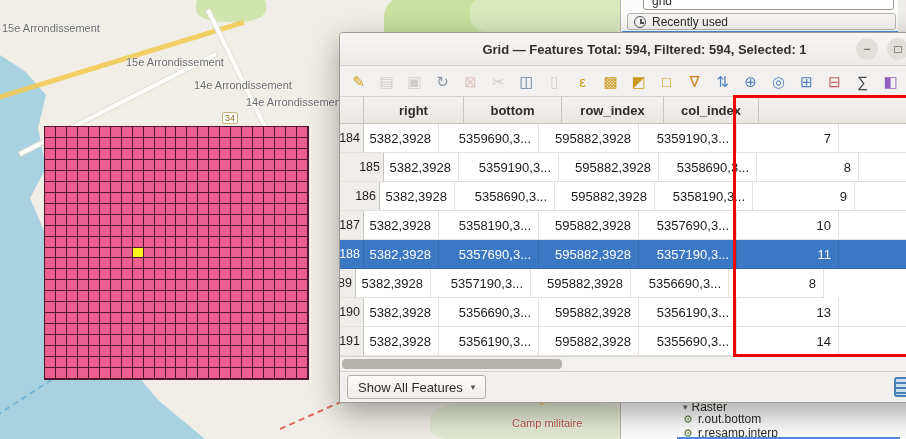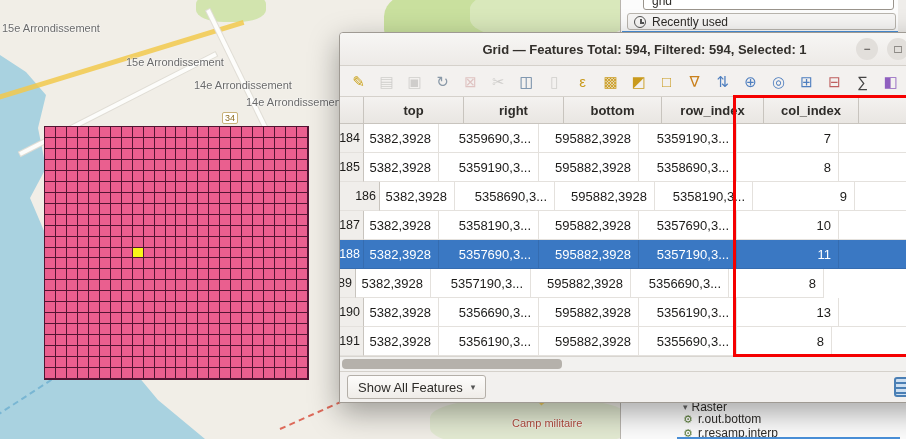--- a/index.html
+++ b/index.html
@@ -726,38 +726,37 @@
         <button class="tbtn" style="color: rgb(79, 127, 191);">⊞</button>
         <button class="tbtn" style="color: rgb(191, 95, 95);">⊟</button>
         <button class="tbtn" style="color: rgb(68, 68, 68);">∑</button>
         <button class="tbtn" style="color: rgb(143, 95, 191);">◧</button>
         <button class="tbtn" style="color: rgb(119, 119, 119);">⚙</button>
       </div>
 
     <div class="twrap">
       <div class="thead" id="thead">
           <div class="th" style="width: 24px;"></div>
-          <div class="th" style="width: 100px;">top</div>
           <div class="th" style="width: 100px;">right</div>
           <div class="th" style="width: 98px;">bottom</div>
           <div class="th" style="width: 102px;">row_index</div>
           <div class="th" style="width: 95px;">col_index</div>
         </div>
       <div id="tbody">
           <div class="tr">
             <div class="td rowhdr" style="width: 24px;">184</div>
             <div class="td" style="width: 75px;">5382,3928</div>
             <div class="td" style="width: 100px;">5359690,3...</div>
             <div class="td" style="width: 100px;">595882,3928</div>
             <div class="td" style="width: 98px;">5359190,3...</div>
             <div class="td" style="width: 102px;">7</div>
             <div class="td" style="width: 95px;">8</div>
           </div>
           <div class="tr">
-            <div class="td rowhdr" style="width: 24px;">185</div>
+            <div class="td rowhdr" style="width: 44px;">185</div>
             <div class="td" style="width: 75px;">5382,3928</div>
             <div class="td" style="width: 100px;">5359190,3...</div>
             <div class="td" style="width: 100px;">595882,3928</div>
             <div class="td" style="width: 98px;">5358690,3...</div>
             <div class="td" style="width: 102px;">8</div>
             <div class="td" style="width: 95px;">8</div>
           </div>
           <div class="tr">
             <div class="td rowhdr" style="width: 40px;">186</div>
             <div class="td" style="width: 75px;">5382,3928</div>
@@ -801,20 +800,21 @@
             <div class="td" style="width: 98px;">5356190,3...</div>
             <div class="td" style="width: 102px;">13</div>
             <div class="td" style="width: 95px;">8</div>
           </div>
           <div class="tr">
             <div class="td rowhdr" style="width: 24px;">191</div>
             <div class="td" style="width: 75px;">5382,3928</div>
             <div class="td" style="width: 100px;">5356190,3...</div>
             <div class="td" style="width: 100px;">595882,3928</div>
             <div class="td" style="width: 98px;">5355690,3...</div>
+            <div class="td" style="width: 102px;">14</div>
             <div class="td" style="width: 95px;">8</div>
           </div>
         </div>
       <div class="vscroll">
           <div class="vthumb"></div>
         </div>
       <div class="hscroll">
           <div class="hthumb"></div>
         </div>
       <div class="corner">▴</div>

